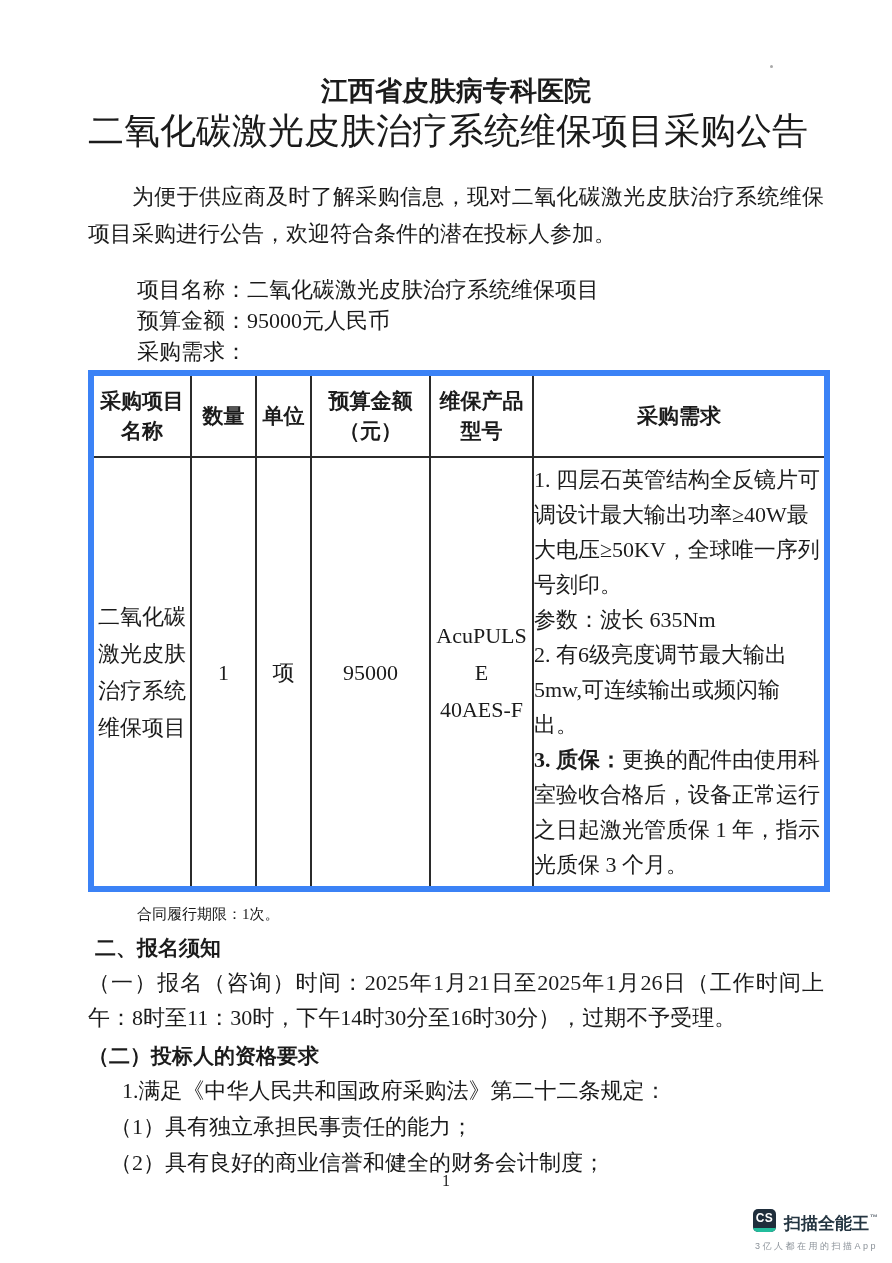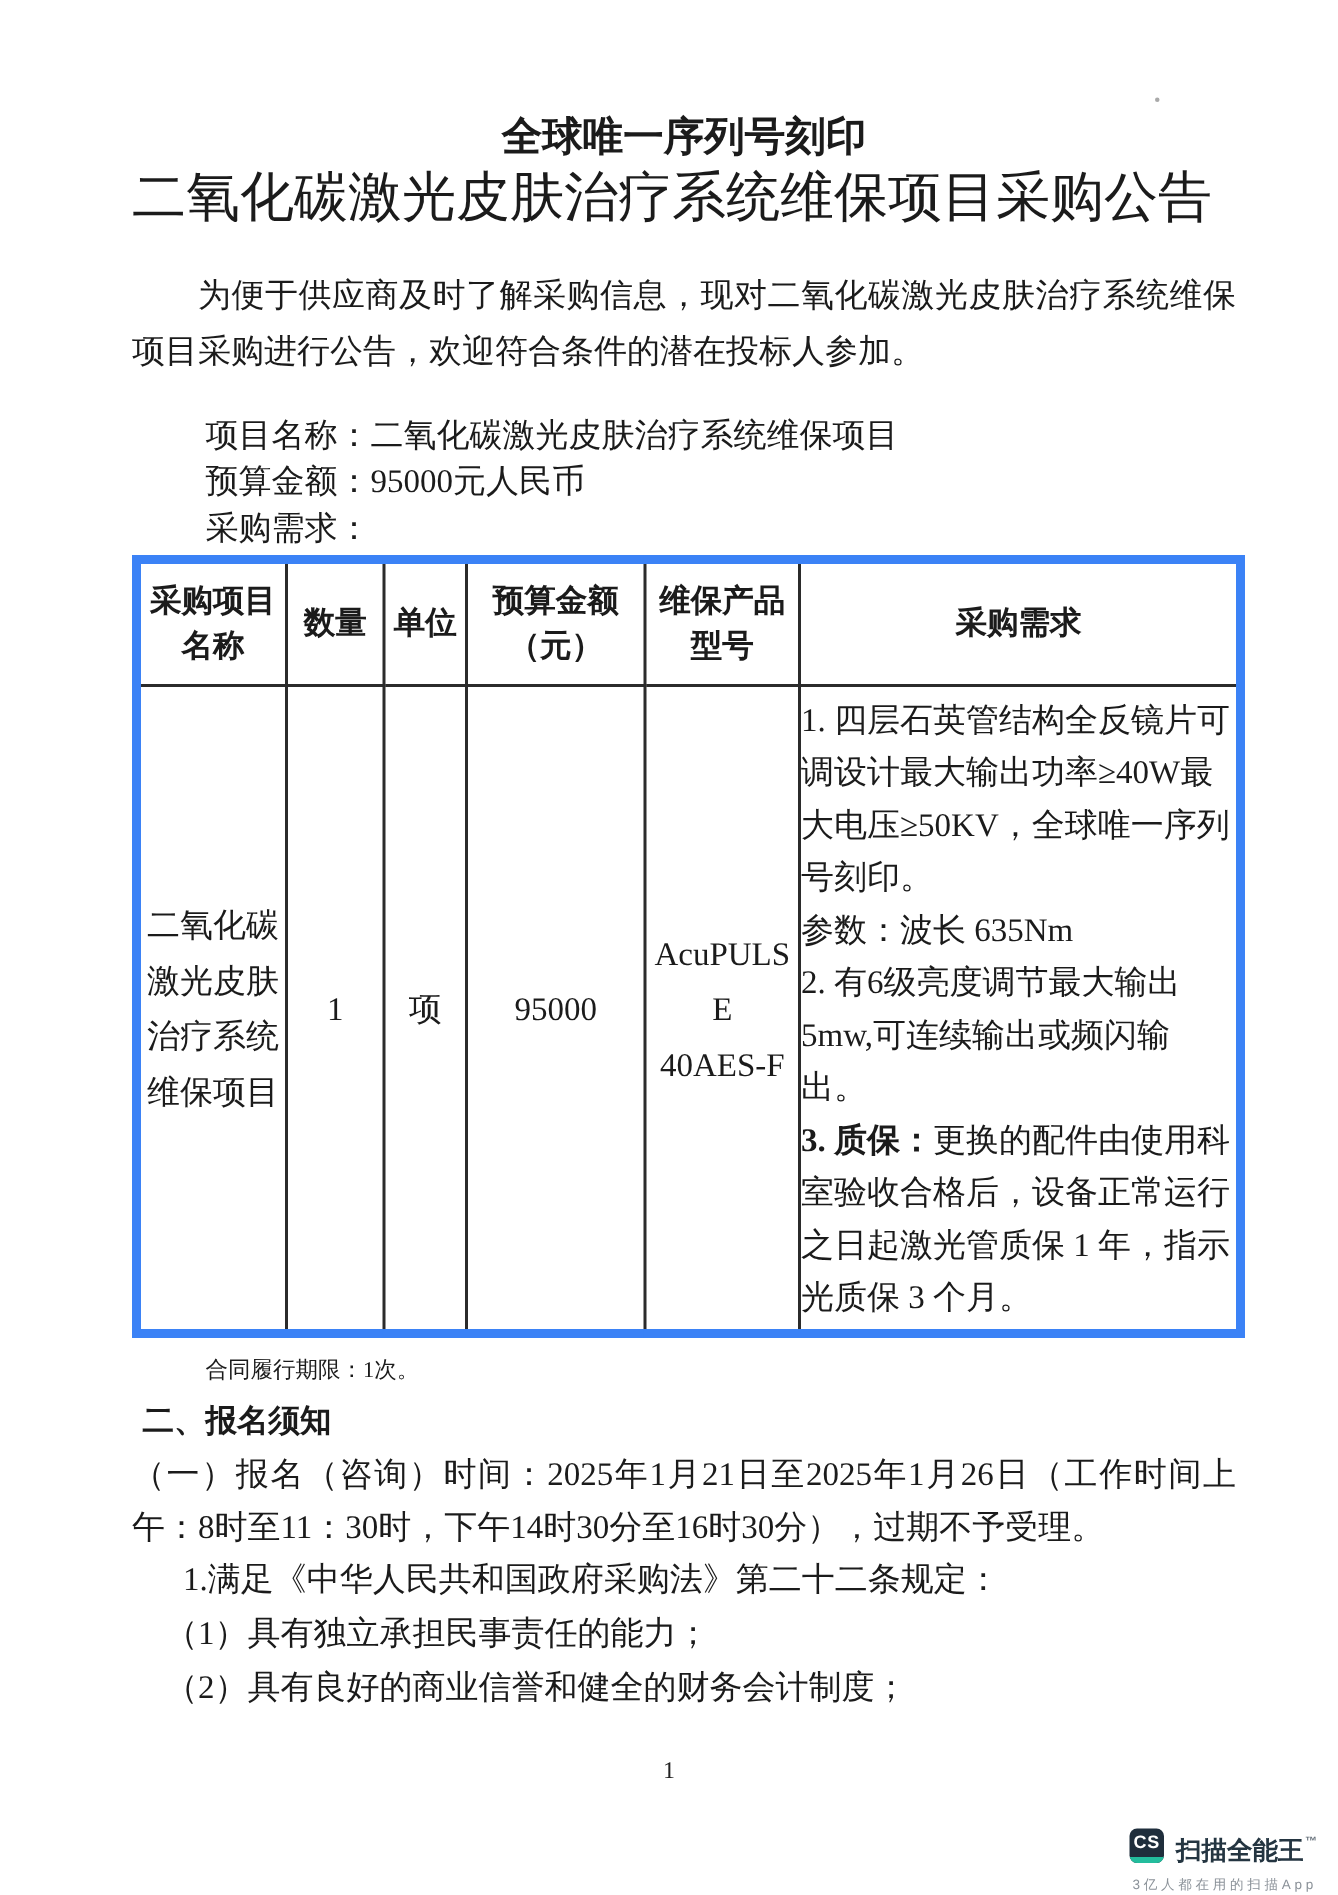--- a/index.html
+++ b/index.html
@@ -78,21 +78,21 @@
     position:absolute; top:1172px; left:0; width:892px;
     text-align:center; font-size:16px; color:#222;
   }
 
   .speck {
     position:absolute; left:770px; top:65px;
     width:3px; height:3px; background:#a9a9a9; border-radius:50%;
   }
 
   .watermark {
-    position:absolute; right:14px; bottom:0;
+    position:absolute; right:14px; bottom:10px;
     font-family:"Liberation Sans","DejaVu Sans",sans-serif;
   }
   .wm-row { display:flex; align-items:center; }
   .wm-logo {
     width:23px; height:23px; border-radius:5px;
     background:#1f2e3c; position:relative; overflow:hidden;
     flex:0 0 auto;
   }
   .wm-logo .wm-cs {
     position:absolute; top:0; left:0; width:23px; height:19px;
@@ -113,21 +113,21 @@
     font-size:9px; color:#8b9299; letter-spacing:2.5px;
   }
 </style>
 </head>
 <body>
 
 <div class="speck"></div>
 
 <div class="doc">
 
-  <div class="title1">全球唯一序列号刻印</div>
+  <div class="title1">江西省皮肤病专科医院</div>
   <div class="title2">二氧化碳激光皮肤治疗系统维保项目采购公告</div>
 
   <p class="intro">为便于供应商及时了解采购信息，现对二氧化碳激光皮肤治疗系统维保项目采购进行公告，欢迎符合条件的潜在投标人参加。</p>
 
   <div class="plain-line">项目名称：二氧化碳激光皮肤治疗系统维保项目</div>
   <div class="plain-line">预算金额：95000元人民币</div>
   <div class="plain-line">采购需求：</div>
 
   <table class="ptable">
     <colgroup>
@@ -164,20 +164,21 @@
         <p><span class="req-bold">3. 质保：</span><span>更换的配件由使用科室验收合格后，设备正常运行之日起激光管质保 1 年，指示光质保 3 个月。</span></p>
       </td>
     </tr>
   </tbody>
     </table>
 
   <div class="contract-line">合同履行期限：1次。</div>
 
   <div class="sec-heading">二、报名须知</div>
   <p class="item-para" style="margin:0;">（一）报名（咨询）时间：2025年1月21日至2025年1月26日（工作时间上午：8时至11：30时，下午14时30分至16时30分），过期不予受理。</p>
+  <div class="sec-heading" style="padding-left:0; margin-top:4px;">（二）投标人的资格要求</div>
   <div class="sub-line1">1.满足《中华人民共和国政府采购法》第二十二条规定：</div>
   <div class="sub-line2">（1）具有独立承担民事责任的能力；</div>
   <div class="sub-line2">（2）具有良好的商业信誉和健全的财务会计制度；</div>
 
 </div>
 
 <div class="page-num">1</div>
 
 <div class="watermark">
   <div class="wm-row">

